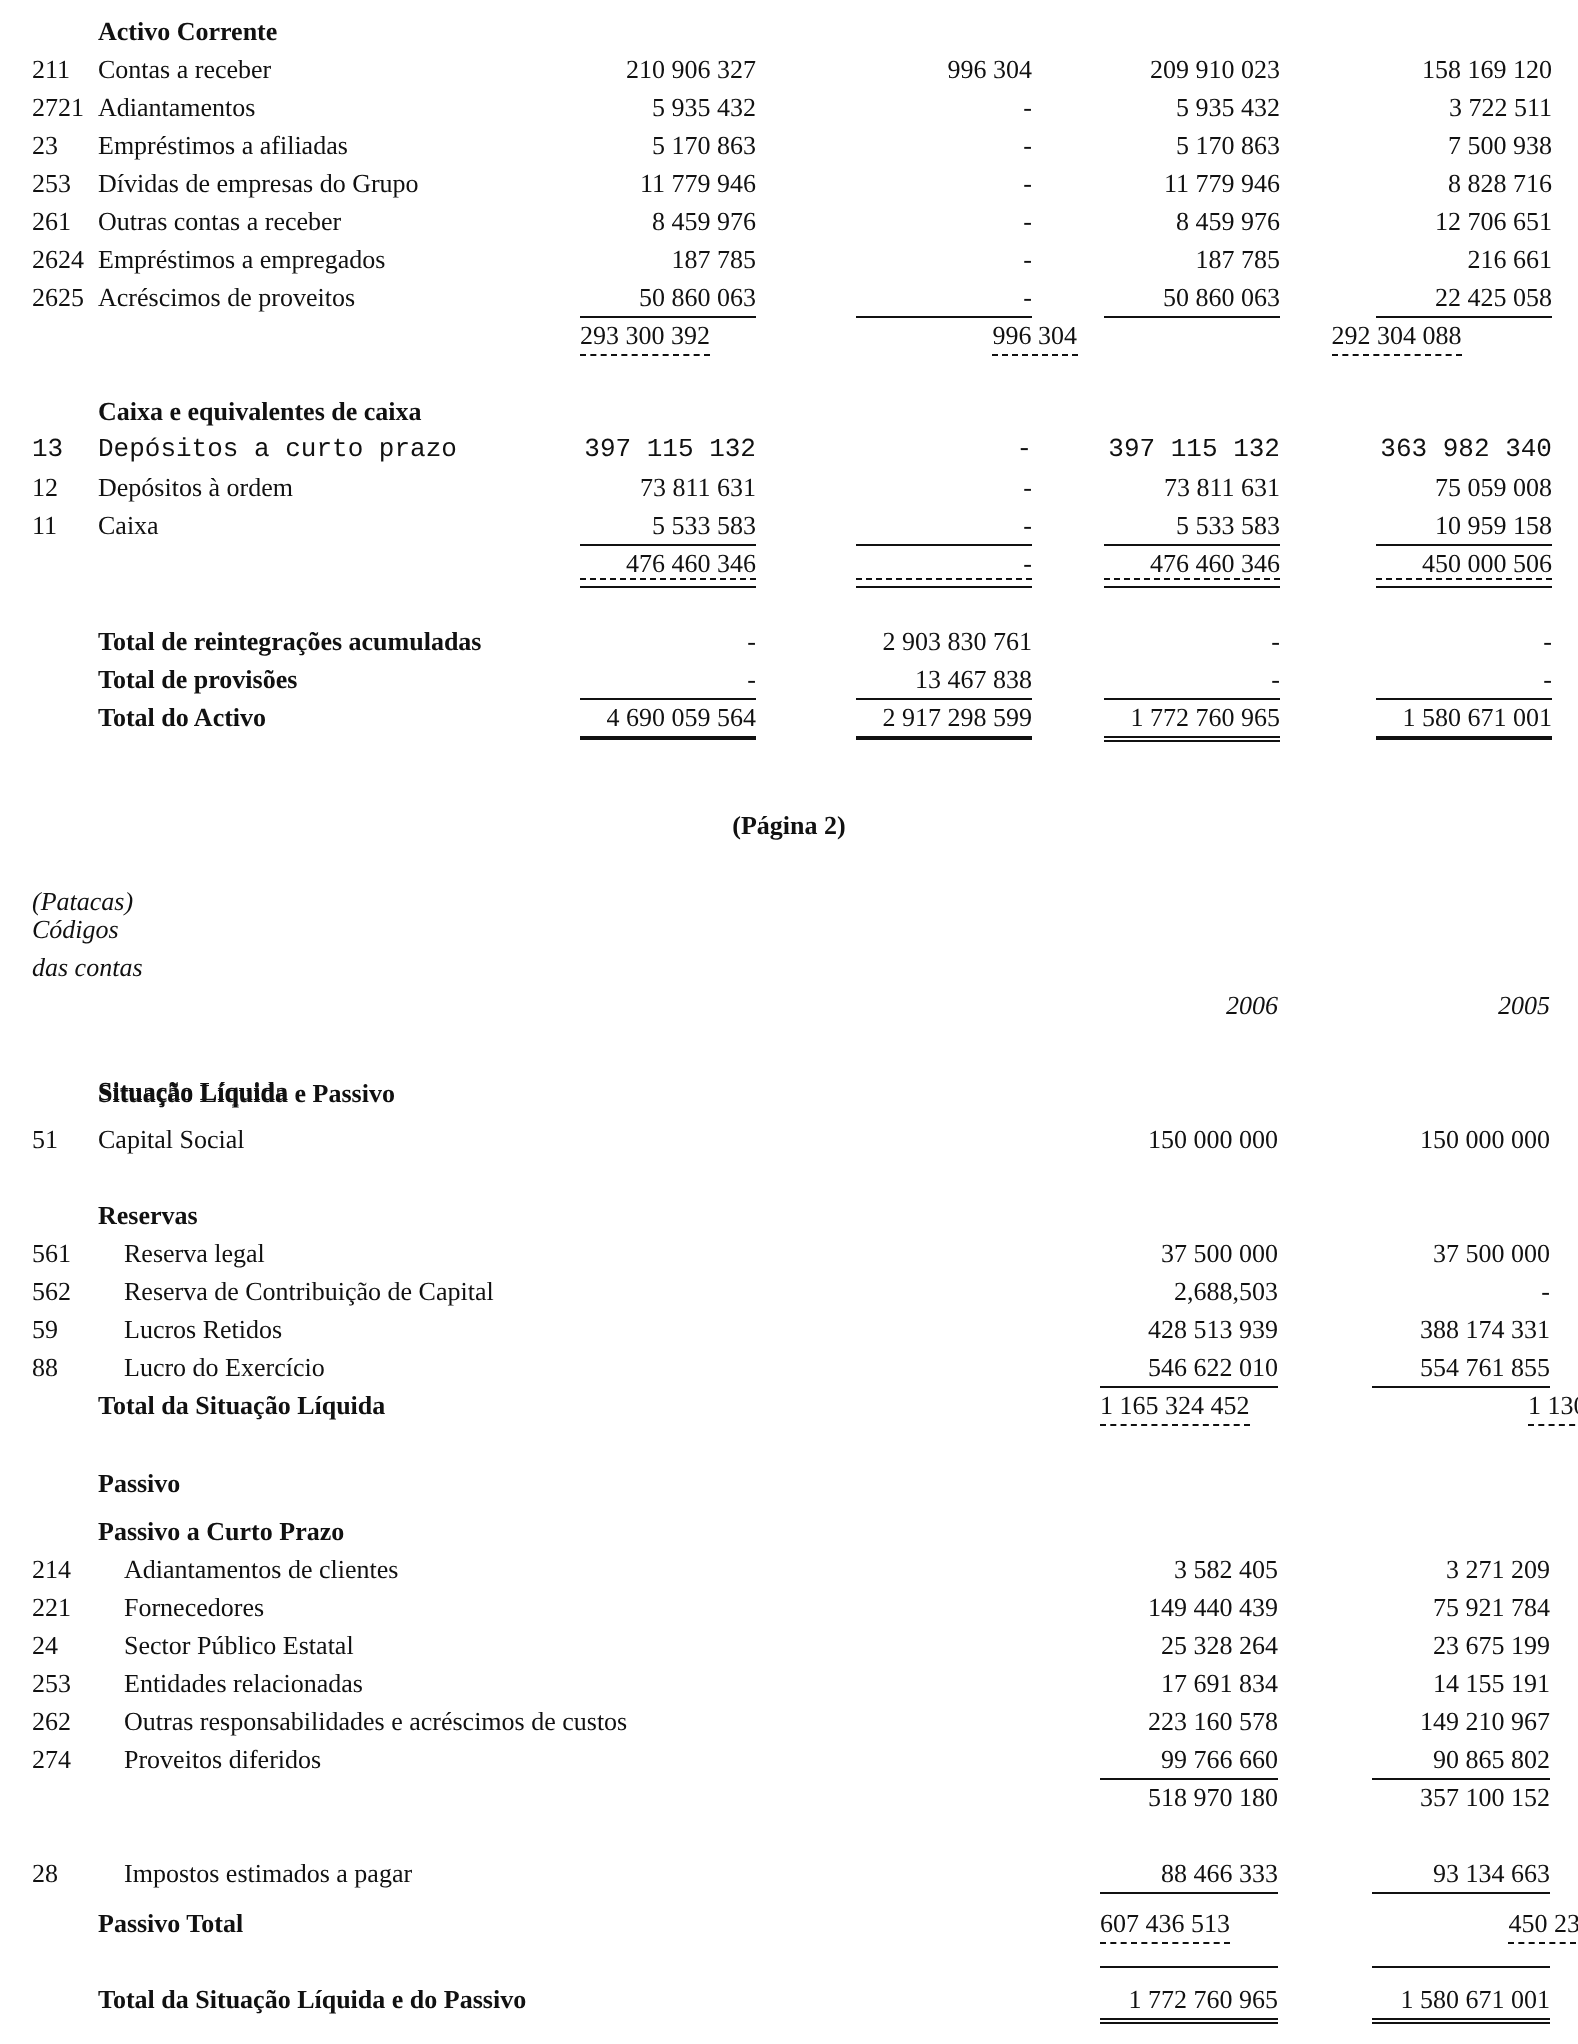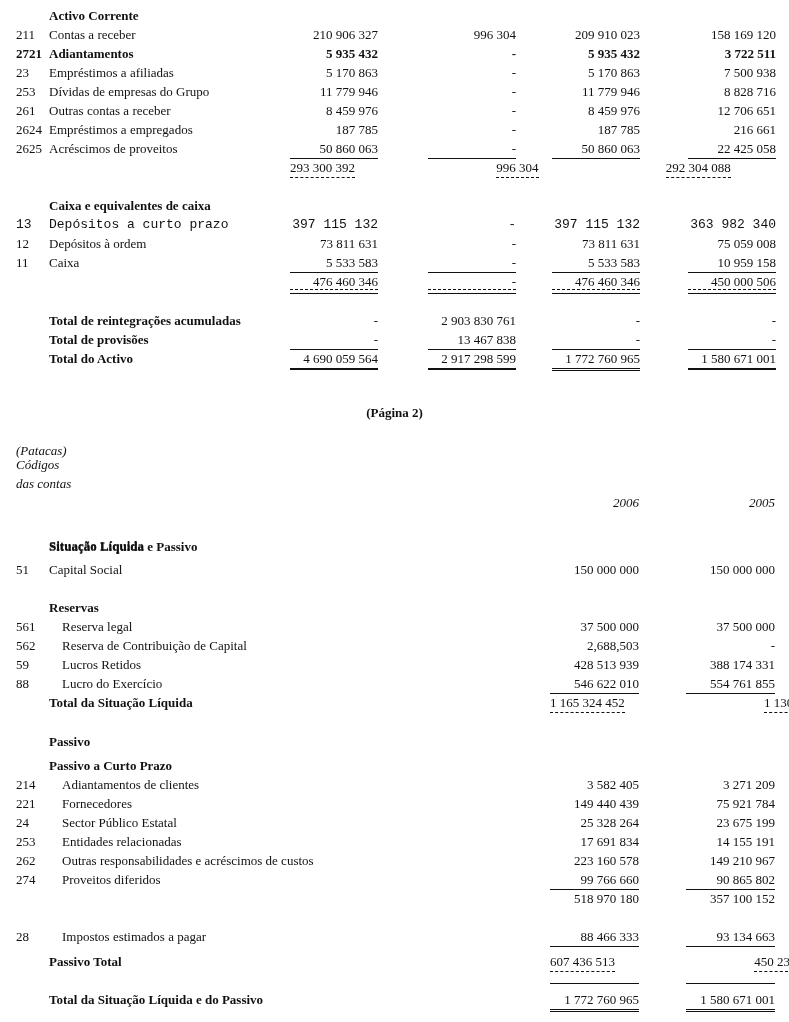--- a/index.html
+++ b/index.html
@@ -41,21 +41,21 @@
   </div>
 
   <div class="row" style="top:25px;">
     <span class="code">211</span>
     <span class="label">Contas a receber</span>
     <span class="num c1">210 906 327</span>
     <span class="num c2">996 304</span>
     <span class="num c3">209 910 023</span>
     <span class="num c4">158 169 120</span>
   </div>
-  <div class="row" style="top:44px;font-weight:bold;">
+  <div class="row" style="top:44px;">
     <span class="code">2721</span>
     <span class="label">Adiantamentos</span>
     <span class="num c1">5 935 432</span>
     <span class="num c2">-</span>
     <span class="num c3">5 935 432</span>
     <span class="num c4">3 722 511</span>
   </div>
   <div class="row" style="top:63px;">
     <span class="code">23</span>
     <span class="label">Empréstimos a afiliadas</span>

